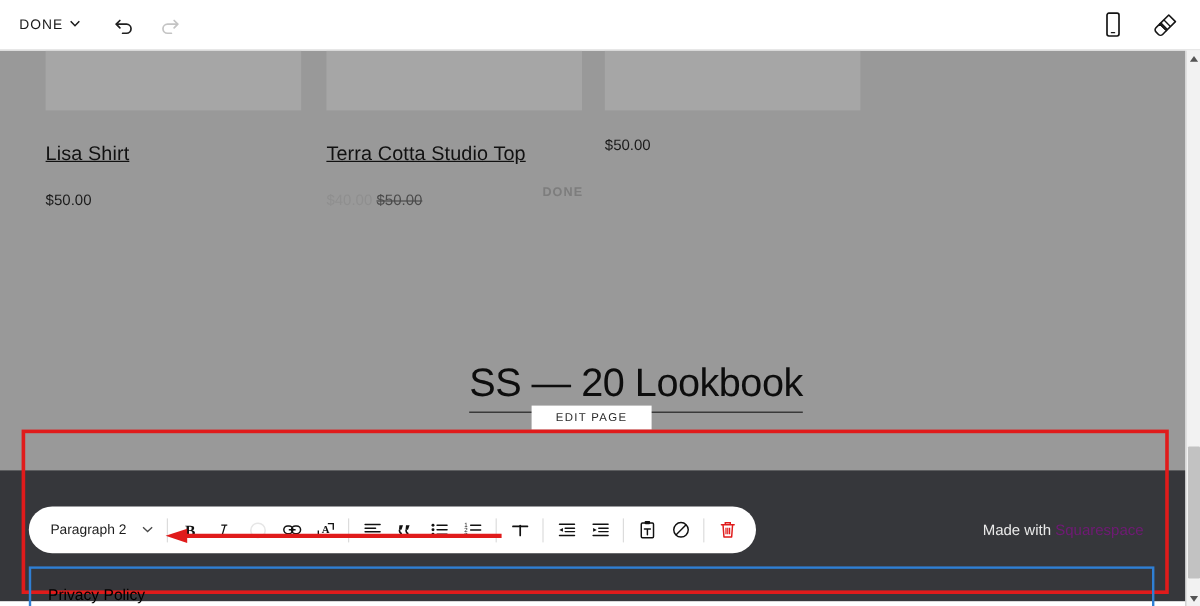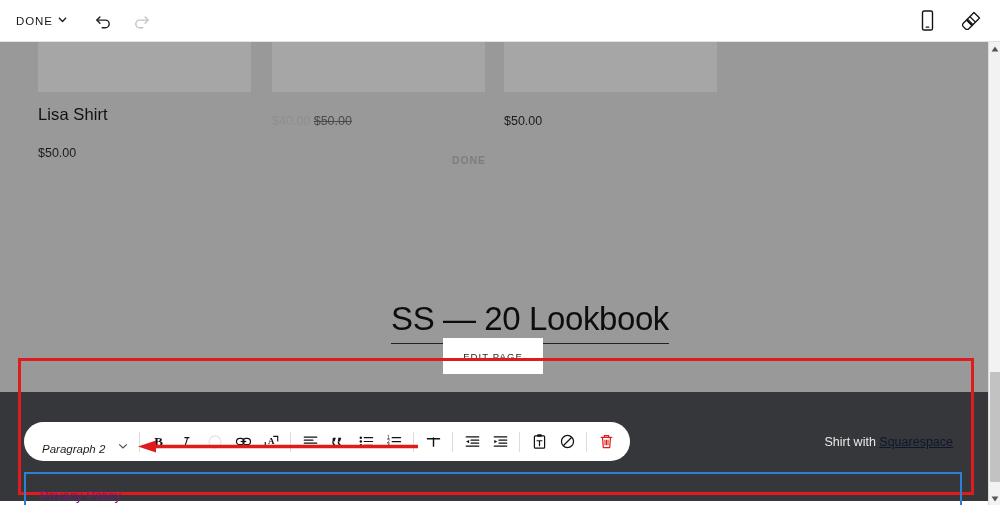--- a/index.html
+++ b/index.html
@@ -42,41 +42,41 @@
   .site {
     position: absolute; top: 42px; left: 0; width: 988px; height: 463px;
     background: #999999;
     overflow: hidden;
   }
   .products {
     position: absolute; top: 0px; left: 0; width: 100%; height: 120px;
   }
   .product { position: absolute; top: 0; }
   .p-img { background: #a6a6a6; width: 100%; height: 50px; }
-  .p-title { margin-top: 13px; font-size: 16.5px; color: #111; letter-spacing: .1px; }
+  .p-title { margin-top: 27px; font-size: 16.5px; color: #111; letter-spacing: .1px; text-decoration: underline; }
   .p-price { margin-top: 22px; font-size: 12.5px; color: #1b1b1b; }
   .p-price .orig { color: #8f8f8f; }
   .p-price .old { color: #4b4b4b; text-decoration: line-through; }
   .sale-badge {
     position: absolute; font-size: 10.5px; font-weight: bold; letter-spacing: .9px;
     color: #7d7d7d;
   }
 
   .lookbook-wrap {
     position: absolute; top: 258px; left: 0; width: 988px; text-align: center; margin-left: 36px;
   }
   .lookbook-title {
     display: inline-block;
     font-size: 33px; color: #0d0d0d; letter-spacing: -.4px;
     border-bottom: 1.5px solid #222;
     padding-bottom: 5px;
   }
   .edit-page-btn {
     position: absolute; left: 443px; top: 296px;
-    width: 100px; height: 36px; background: #ffffff;
+    width: 100px; height: 20px; background: #ffffff;
     display: flex; align-items: center; justify-content: center;
     font-size: 9.5px; letter-spacing: 1.1px; color: #2b2b2b;
     cursor: pointer; z-index: 5;
   }
 
   
   .footer-region {
     position: absolute; top: 350px; left: 0; width: 988px; height: 153px;
     background: #36373b;
   }
@@ -86,44 +86,44 @@
   }
 
   
   .rte-toolbar {
     position: absolute; top: 380px; left: 24px;
     height: 39px; background: #ffffff; border-radius: 20px;
     display: flex; align-items: center; padding: 0 10px;
     z-index: 32;
   }
   .select-wrap {
-    display: flex; align-items: flex-end; justify-content: space-between;
-    width: 100px; height: 27px; padding: 0 6px 0 8px; cursor: pointer; font-style: italic;
+    display: flex; align-items: center; justify-content: space-between;
+    width: 100px; height: 27px; padding: 0 6px 0 8px; cursor: pointer;
   }
   .select-wrap .sel-label { font-size: 11.5px; color: #1d1d1d; }
   .tb-sep { width: 1px; height: 20px; background: #dcdcdc; margin: 0 5px; }
   .tb-btn {
     width: 28px; height: 28px; display: flex; align-items: center; justify-content: center;
     cursor: pointer; border-radius: 3px;
   }
   .tb-btn svg { display: block; }
 
   .made-with {
     position: absolute; top: 393px; right: 35px;
     font-size: 12.5px; color: #e9e9e9; z-index: 31;
   }
-  .made-with .sq-link { color: #0f172a; text-decoration: underline; cursor: pointer; }
+  .made-with .sq-link { color: #701a75; cursor: pointer; }
 
   .blue-box {
     position: absolute; top: 430px; left: 24px; width: 938px; height: 48px;
     border: 2px solid #2f7fd4; z-index: 31;
   }
   .privacy-text {
     position: absolute; left: 14px; top: 14px;
-    font-size: 13px; color: #701a75; cursor: text;
+    font-size: 13px; color: #000000; cursor: text;
   }
 
   .arrow-anno { position: absolute; top: 438px; left: 130px; z-index: 50; pointer-events: none; }
 
   
   .scrollbar {
     position: absolute; top: 42px; right: 0; width: 12px; height: 463px;
     background: #f2f2f2; border-left: 1px solid #dcdcdc; z-index: 55;
   }
   .sb-arrow {
@@ -196,20 +196,21 @@
       <div class="product" style="left:38px; width:213px;">
         <div class="p-img"></div>
         <div class="p-title">Lisa Shirt</div>
         <div class="p-price">
           <span>$50.00</span>
         </div>
       </div>
 
       <div class="product" style="left:272px; width:213px;">
         <div class="p-img"></div>
+        <div class="p-title">Terra Cotta Studio Top</div>
         <div class="p-price">
           <span class="orig">$40.00</span>
           <span class="old">$50.00</span>
         </div>
         <div class="sale-badge" style="left:180px; top:112px;">DONE</div>
       </div>
 
       <div class="product" style="left:504px; width:213px;">
         <div class="p-img"></div>
         <div class="p-price">
@@ -340,21 +341,21 @@
         <svg width="17" height="17" viewBox="0 0 18 18">
           <path d="M3.4 4.6 H14.6" stroke="#e01b1b" stroke-width="1.4" stroke-linecap="round"></path>
           <path d="M6.8 4.4 V2.8 h4.4 V4.4" fill="none" stroke="#e01b1b" stroke-width="1.3"></path>
           <path d="M4.8 4.8 L5.6 15.4 h6.8 L13.2 4.8" fill="none" stroke="#e01b1b" stroke-width="1.3" stroke-linejoin="round"></path>
           <path d="M7.4 7.2 V13 M9 7.2 V13 M10.6 7.2 V13" stroke="#e01b1b" stroke-width="1.1"></path>
         </svg>
       </div>
     </div>
 
     <div class="made-with">
-      <span>Shirt with </span><span class="sq-link">Squarespace</span>
+      <span>Made with </span><span class="sq-link">Squarespace</span>
     </div>
 
     <div class="blue-box">
       <div class="privacy-text">Privacy Policy</div>
     </div>
 
     <div class="bottom-strip"></div>
   </div>
 
   <div class="red-outline"></div>

